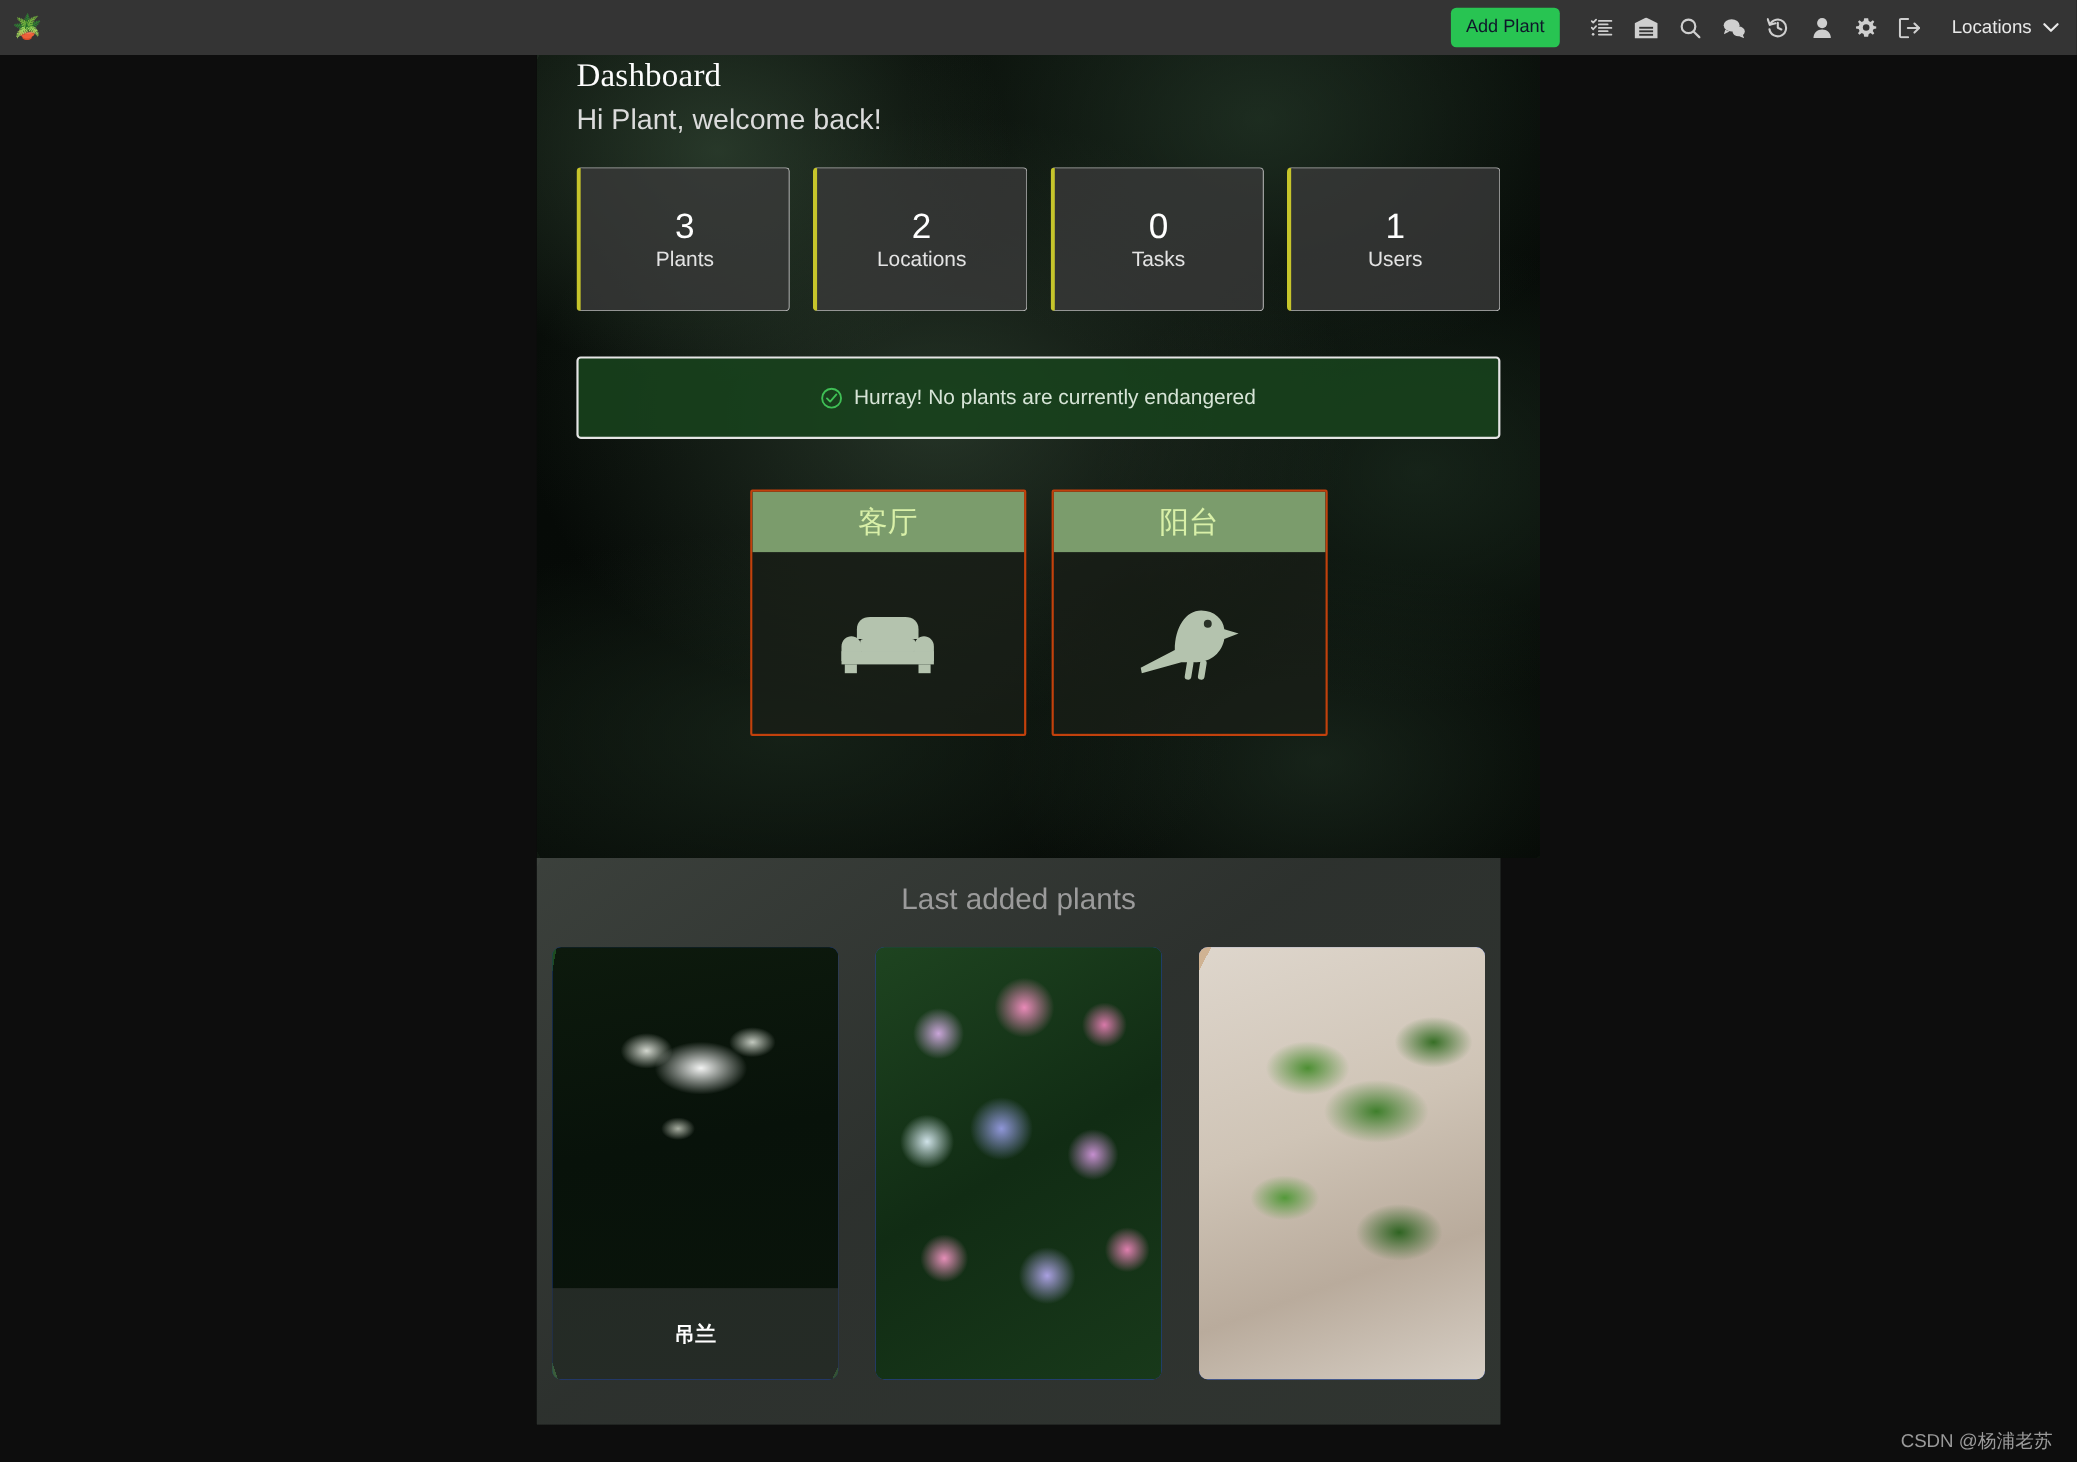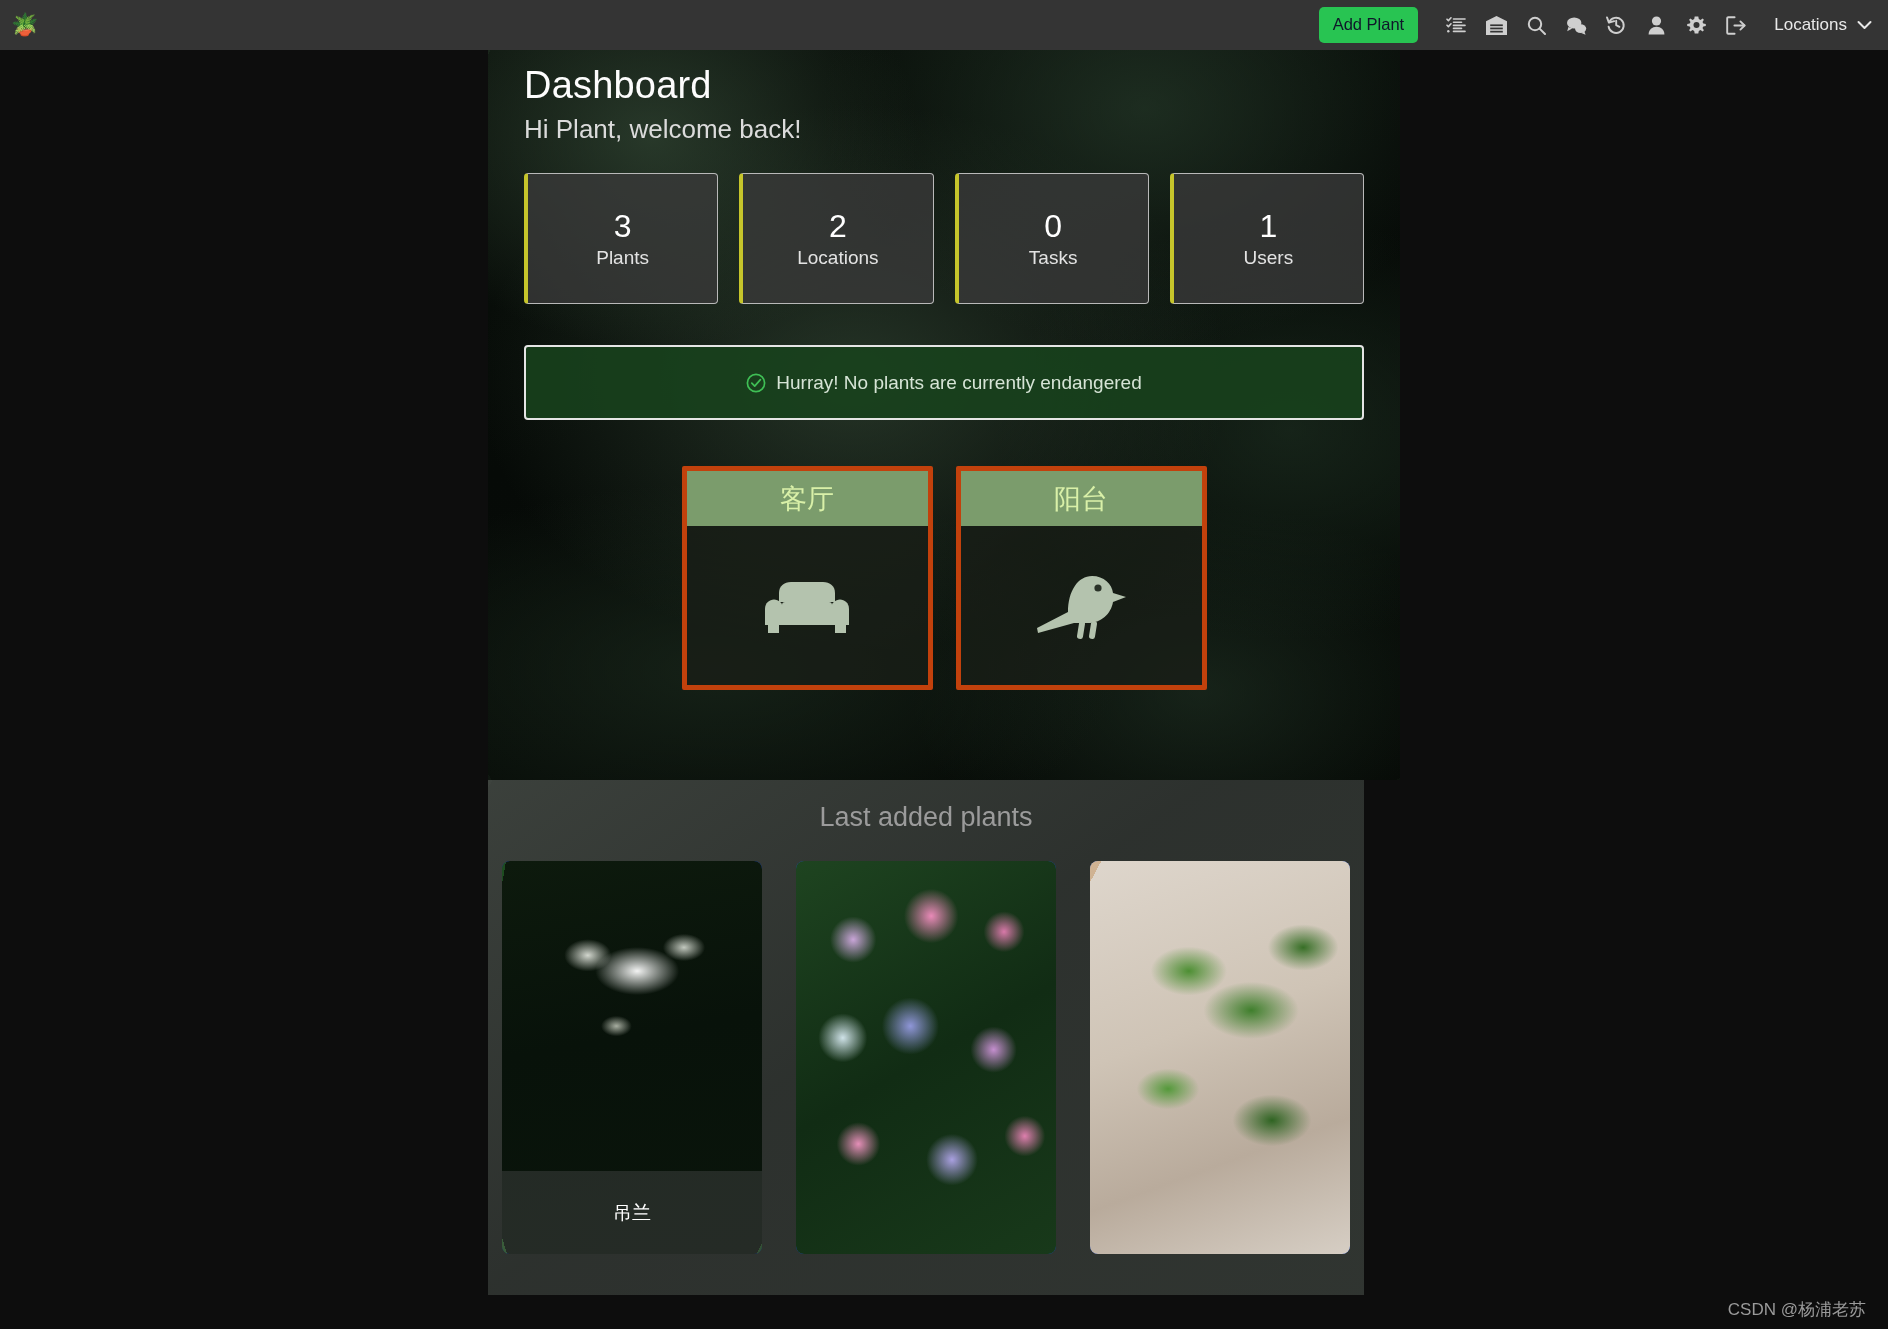--- a/index.html
+++ b/index.html
@@ -99,26 +99,27 @@
     position: absolute; inset: 0;
     background:
       linear-gradient(115deg, rgba(120,150,120,0.10) 0 2px, rgba(0,0,0,0) 2px 46px),
       linear-gradient(62deg, rgba(110,140,110,0.07) 0 3px, rgba(0,0,0,0) 3px 70px),
       linear-gradient(-40deg, rgba(100,130,100,0.06) 0 2px, rgba(0,0,0,0) 2px 58px);
     opacity: .85;
   }
   .hero-inner { position: relative; z-index: 2; padding: 0 18px; }
 
   .page-title {
-    margin-top: 14px;
+    margin-top: 2px;
     padding-left: 18px;
-    font-size: 38px;
+    font-size: 30px;
     color: #fdfdfd;
     font-weight: normal;
     letter-spacing: .2px;
+    font-family: Liberation Serif, serif;
   }
   .welcome {
     padding-left: 18px;
     margin-top: 7px;
     font-size: 26px;
     color: #dbdbdb;
     font-weight: normal;
   }
 
   
@@ -164,21 +165,21 @@
   
   .locations {
     display: flex;
     justify-content: center;
     gap: 23px;
     margin-top: 46px;
   }
   .loc-tile {
     width: 251px;
     height: 224px;
-    border: 5px solid #c2410c;
+    border: 2px solid #c2410c;
     border-radius: 2px;
     overflow: hidden;
     cursor: pointer;
     background: rgba(30,36,28,0.55);
     display: flex; flex-direction: column;
   }
   .loc-head {
     height: 55px;
     background: #7b9c6c;
     display: flex; align-items: center; justify-content: center;
@@ -223,20 +224,21 @@
     margin-top: 28px;
   }
   .plant-card {
     width: 260px;
     height: 393px;
     border-radius: 8px;
     overflow: hidden;
     position: relative;
     cursor: pointer;
     background: #1d4ed8;
+    font-weight: bold;
   }
   .plant-img { position: absolute; inset: 0; }
   .plant-caption {
     position: absolute;
     left: 0; right: 0; bottom: 0;
     height: 83px;
     background: rgba(70,70,70,0.45);
     color: #ffffff;
     font-size: 19px;
     display: flex;

